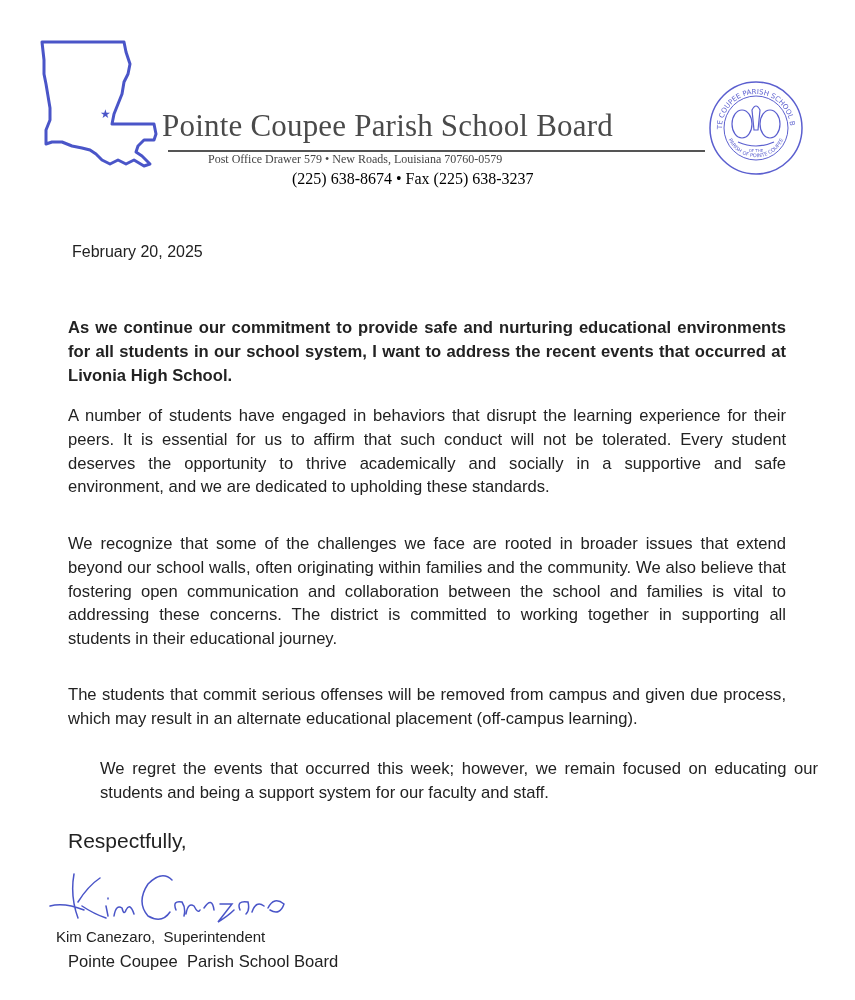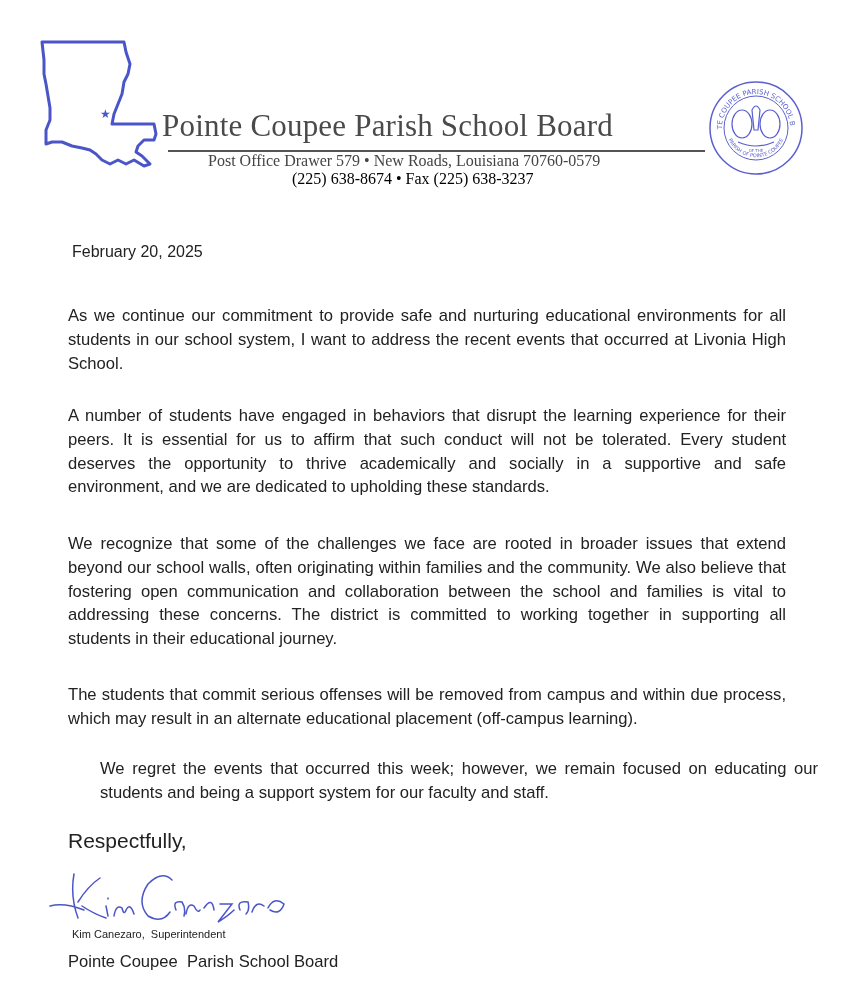--- a/index.html
+++ b/index.html
@@ -1,33 +1,33 @@
 <!DOCTYPE html>
 <html><head>
 <meta charset="utf-8">
 <style>
   html,body{margin:0;padding:0;background:#fff;}
   body{width:855px;height:1000px;position:relative;overflow:hidden;font-family:"Liberation Sans",sans-serif;color:#222;}
   .map{position:absolute;left:38px;top:30px;width:160px;height:140px;}
   .title{position:absolute;left:162px;top:108px;font-family:"Liberation Serif","DejaVu Serif",serif;font-size:31px;color:#4a4a4a;letter-spacing:0.2px;white-space:nowrap;}
   .rule{position:absolute;left:168px;top:150px;width:537px;height:2px;background:#555;}
-  .addr1{position:absolute;left:208px;top:152px;font-family:"Liberation Serif",serif;font-size:16px;color:#444;white-space:nowrap;}
+  .addr1{position:absolute;left:208px;top:152px;font-family:"Liberation Serif",serif;font-size:12px;color:#444;white-space:nowrap;}
   .addr2{position:absolute;left:292px;top:170px;font-family:"Liberation Serif",serif;font-size:16px;color:#000000;white-space:nowrap;}
   .seal{position:absolute;left:708px;top:80px;width:96px;height:96px;}
   .date{position:absolute;left:72px;top:243px;font-size:16px;}
   .body{position:absolute;left:68px;width:718px;font-size:16.6px;line-height:23.8px;text-align:justify;}
   .body p{margin:0;}
-  .p1{top:304px;}
+  .p1{top:316px;font-weight:bold;}
   .p2{top:404px;}
   .p3{top:532px;}
   .p4{top:683px;}
   .p5{top:757px;margin-left:32px;}
   .closing{position:absolute;left:68px;top:829px;font-size:21px;}
   .sig{position:absolute;left:44px;top:866px;width:300px;height:60px;}
-  .signame{position:absolute;left:72px;top:928px;font-size:11px;white-space:pre;}
+  .signame{position:absolute;left:56px;top:928px;font-size:15px;white-space:pre;}
   .sigorg{position:absolute;left:68px;top:952px;font-size:16.6px;white-space:pre;}
 </style>
 </head>
 <body>
 
 <div>
   <svg class="map" viewBox="0 0 160 140">
     <path d="M4,12 L86,12 L88,22 L92,34 L90,44 L86,52 L84,64 L80,74 L76,84 L74,94 L116,94 L118,104 L116,110 L106,110 L100,116 L98,122 L104,126 L112,134 L106,136 L96,130 L88,134 L80,130 L72,134 L64,130 L58,124 L52,120 L44,118 L34,116 L24,112 L14,112 L8,114 L8,100 L12,90 L12,78 L10,66 L8,54 L6,44 L6,30 Z" fill="none" stroke="#4a55c8" stroke-width="3" stroke-linejoin="round"></path>
     <text x="62" y="88" font-size="12" fill="#4a55c8" font-family="DejaVu Sans, sans-serif">★</text>
   </svg>
@@ -57,21 +57,21 @@
 <div class="body p1">
     <p>As we continue our commitment to provide safe and nurturing educational environments for all students in our school system, I want to address the recent events that occurred at Livonia High School.</p>
   </div>
 <div class="body p2">
     <p>A number of students have engaged in behaviors that disrupt the learning experience for their peers. It is essential for us to affirm that such conduct will not be tolerated. Every student deserves the opportunity to thrive academically and socially in a supportive and safe environment, and we are dedicated to upholding these standards.</p>
   </div>
 <div class="body p3">
     <p>We recognize that some of the challenges we face are rooted in broader issues that extend beyond our school walls, often originating within families and the community. We also believe that fostering open communication and collaboration between the school and families is vital to addressing these concerns. The district is committed to working together in supporting all students in their educational journey.</p>
   </div>
 <div class="body p4">
-    <p>The students that commit serious offenses will be removed from campus and within due process, which may result in an alternate educational placement (off-campus learning).</p>
+    <p>The students that commit serious offenses will be removed from campus and given due process, which may result in an alternate educational placement (off-campus learning).</p>
   </div>
 <div class="body p5">
     <p>We regret the events that occurred this week; however, we remain focused on educating our students and being a support system for our faculty and staff.</p>
   </div>
 
 <div class="closing">Respectfully,</div>
 
 <svg class="sig" viewBox="0 0 300 60">
   <path d="M6,40 Q20,36 40,44 M30,8 Q26,30 34,52 M34,36 Q44,20 56,12 M38,40 Q50,48 62,52 M62,40 L64,50 M64,32 L64,33 M70,50 Q72,38 78,42 Q80,50 82,44 Q86,36 90,48 M128,14 Q118,4 104,18 Q92,36 104,50 Q118,58 126,46 M132,44 Q128,34 138,36 Q142,42 140,50 M142,48 Q144,36 150,40 Q154,48 156,44 M160,42 Q168,30 170,44 M176,38 L188,38 L174,56 Q184,50 190,44 M196,44 Q192,34 204,36 Q206,44 202,48 M208,46 Q212,34 220,40 M224,42 Q230,30 240,38 Q236,50 226,44" fill="none" stroke="#4a55c8" stroke-width="1.5" stroke-linecap="round"></path>
 </svg>

